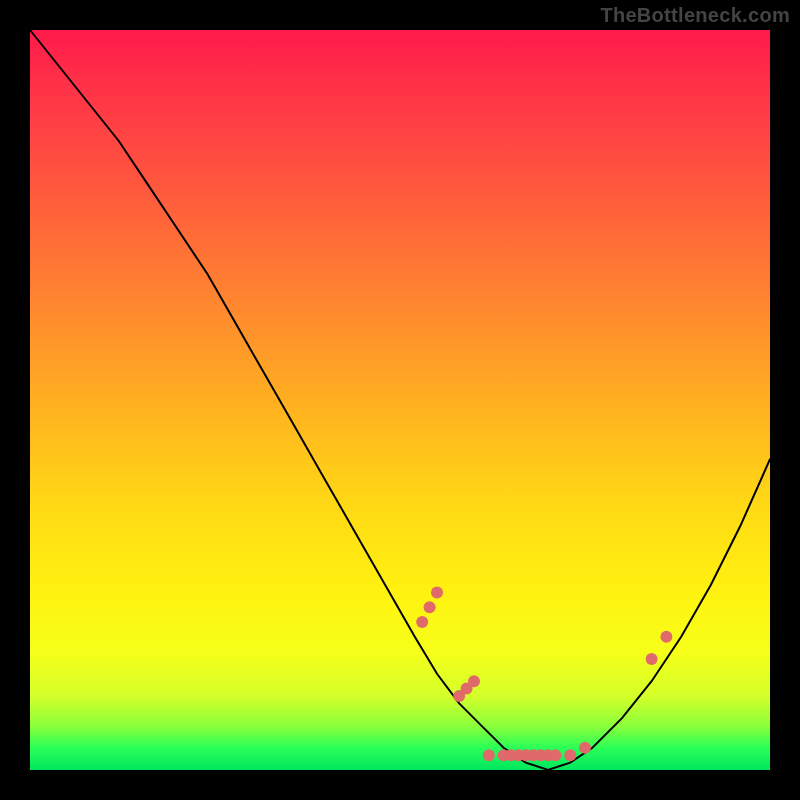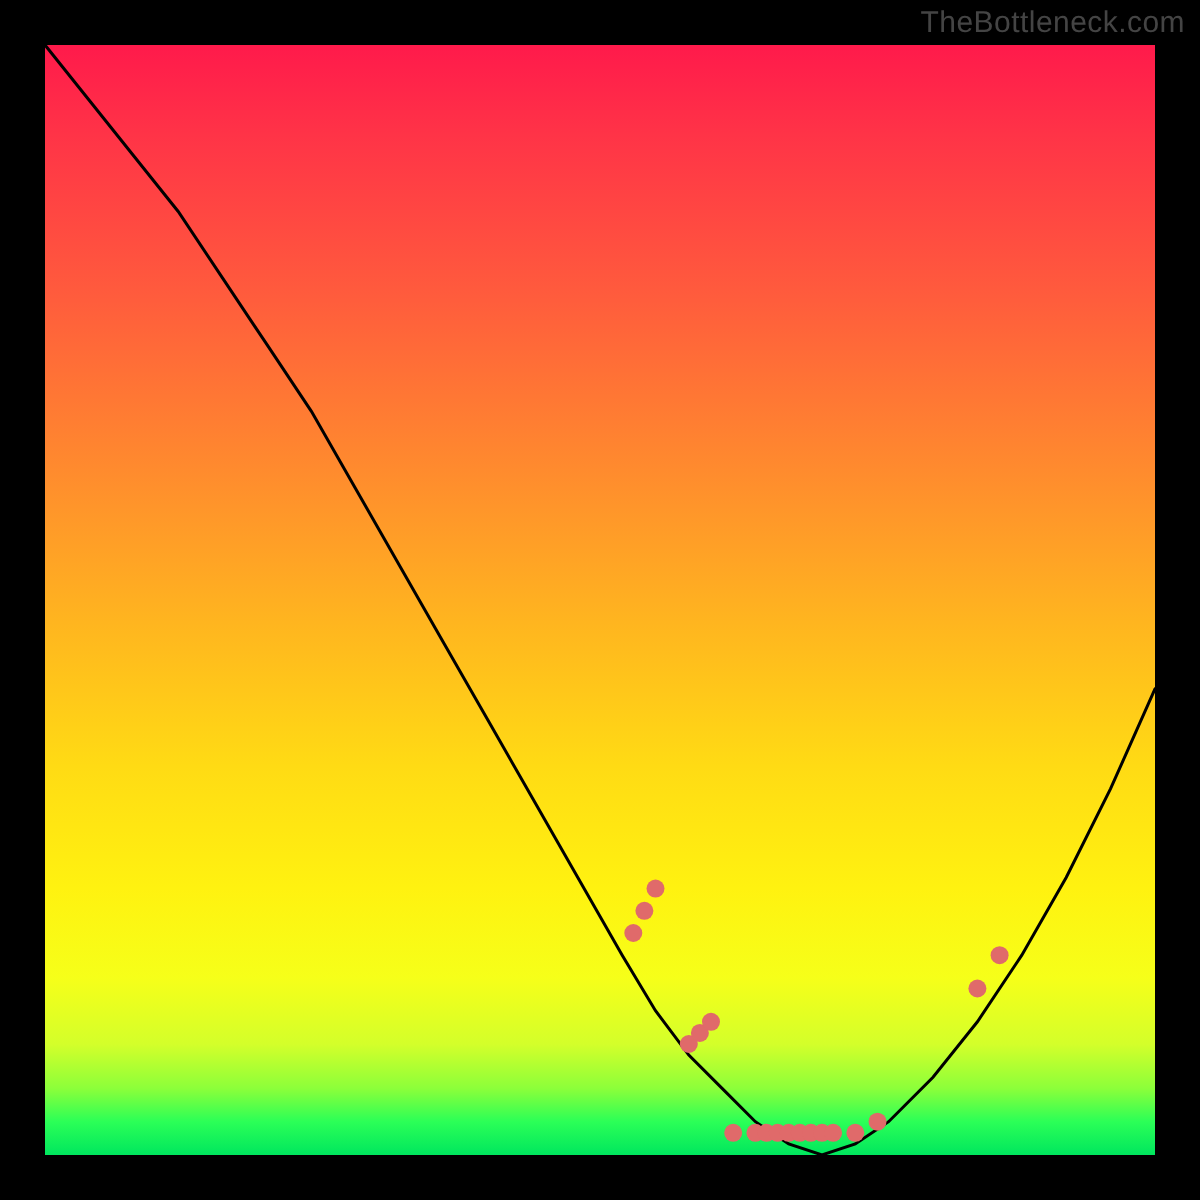--- a/index.html
+++ b/index.html
@@ -16,21 +16,21 @@
     width: 800px;
     height: 800px;
     background: #000;
   }
   .watermark {
     position: absolute;
     top: 4px;
     right: 10px;
     color: #444;
     font-size: 20px;
-    font-weight: 400;
+    font-weight: 700;
     letter-spacing: 0.3px;
     user-select: none;
   }
   .plot {
     position: absolute;
     left: 30px;
     top: 30px;
     width: 740px;
     height: 740px;
   }

